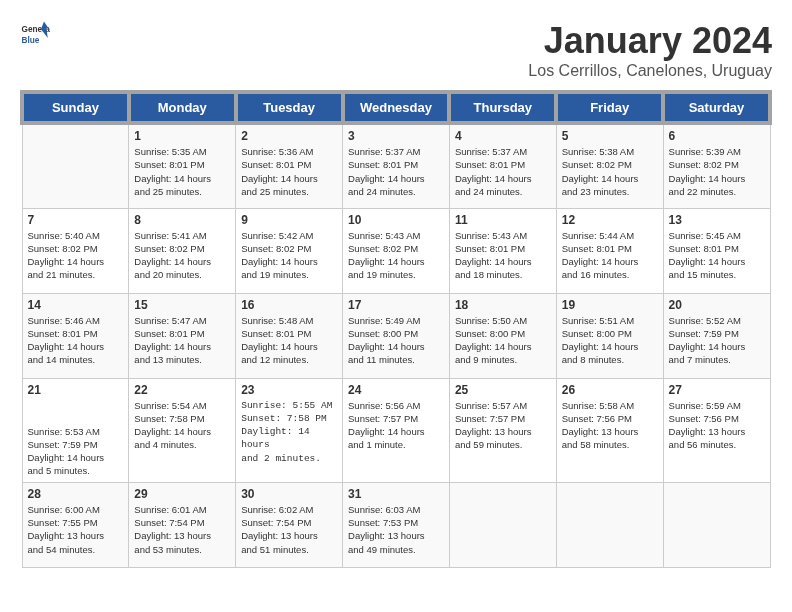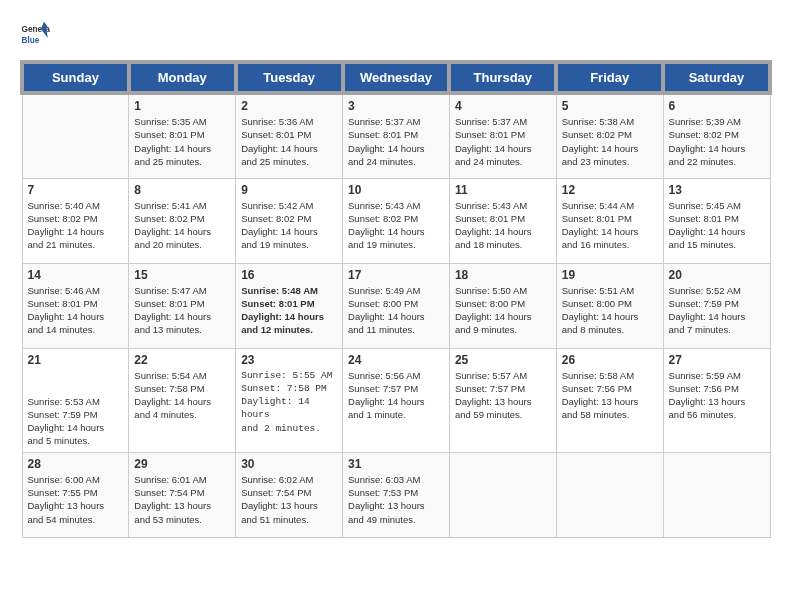--- a/index.html
+++ b/index.html
@@ -80,20 +80,24 @@
 </head>
 <body>
 
 <div class="header-area">
   <div class="logo">
     <svg class="logo-icon" viewBox="0 0 40 40">
         <text x="2" y="16" font-size="11" font-weight="bold" fill="#333">General</text>
         <text x="2" y="30" font-size="11" font-weight="bold" fill="#2a5aa0">Blue</text>
         <polygon points="32,2 40,14 35,10 37,24 28,12" fill="#2a5aa0"></polygon>
       </svg>
+  </div>
+  <div class="title-area">
+    <div class="calendar-title">January 2024</div>
+    <div class="calendar-subtitle">Los Cerrillos, Canelones, Uruguay</div>
   </div>
 </div>
 
 <table>
   <thead>
     <tr>
       <th>Sunday</th>
       <th>Monday</th>
       <th>Tuesday</th>
       <th>Wednesday</th>
@@ -209,21 +213,21 @@
         </td>
         <td>
           <span class="day-number">15</span>
           <div class="cell-content" style="white-space: pre-line;">Sunrise: 5:47 AM
 Sunset: 8:01 PM
 Daylight: 14 hours
 and 13 minutes.</div>
         </td>
         <td>
           <span class="day-number">16</span>
-          <div class="cell-content" style="white-space: pre-line; font-weight: bold;">Sunrise: 5:48 AM
+          <div class="cell-content" style="white-space: pre-line;">Sunrise: 5:48 AM
 Sunset: 8:01 PM
 Daylight: 14 hours
 and 12 minutes.</div>
         </td>
         <td>
           <span class="day-number">17</span>
           <div class="cell-content" style="white-space: pre-line;">Sunrise: 5:49 AM
 Sunset: 8:00 PM
 Daylight: 14 hours
 and 11 minutes.</div>

